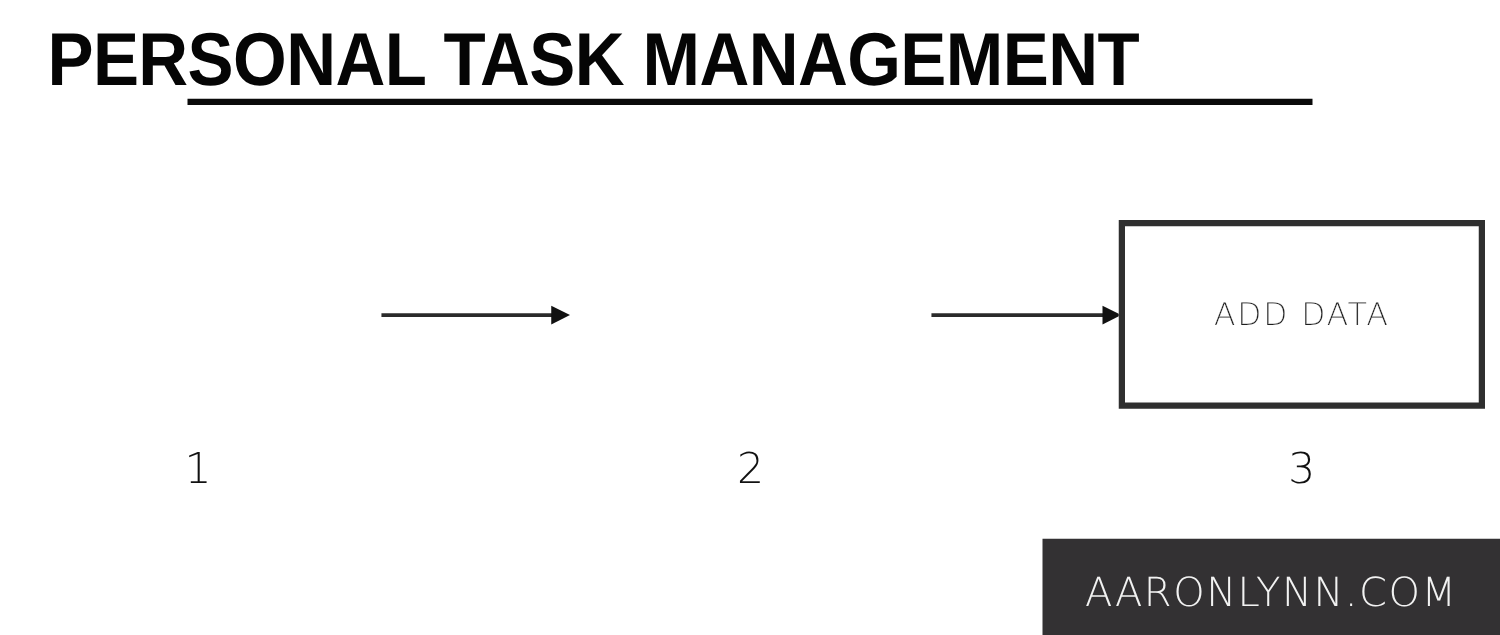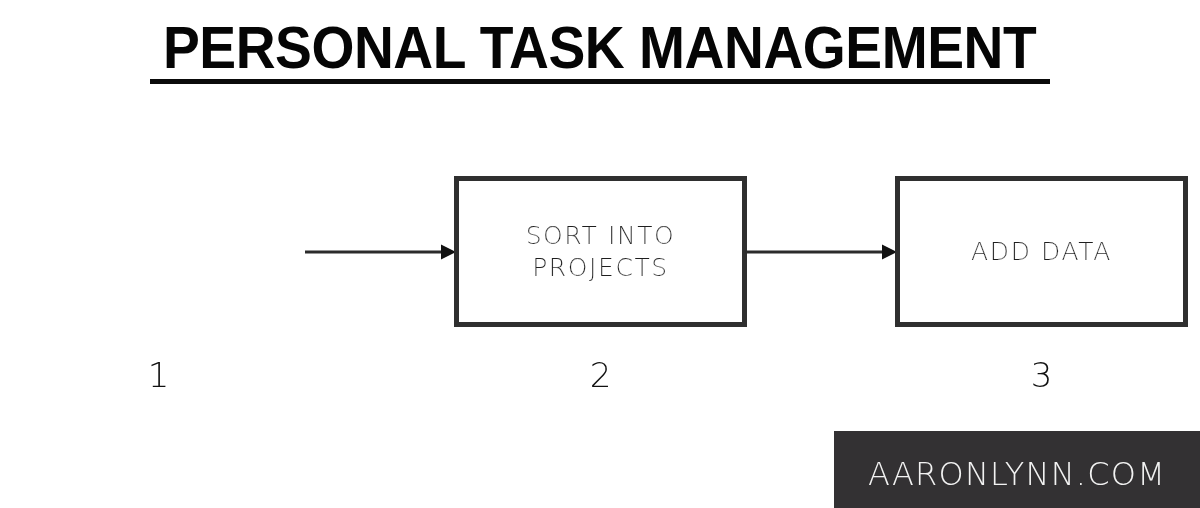--- a/index.html
+++ b/index.html
@@ -17,21 +17,21 @@
     background: #ffffff;
     overflow: hidden;
   }
 
   
   .title-wrap {
     position: absolute;
     left: 0;
     top: 16px;
     width: 1200px;
-    text-align: center;
+    text-align: left;
   }
   .title-text {
     display: inline-block;
     font-family: "Liberation Sans Narrow", "Liberation Sans", sans-serif;
     font-weight: bold;
     font-size: 60px;
     line-height: 64px;
     letter-spacing: -0.5px;
     color: #050505;
     transform: scaleX(0.92);
@@ -135,24 +135,20 @@
   <div class="title-underline"></div>
 
 
   <div class="arrow arrow-1">
     <svg width="151" height="24" viewBox="0 0 151 24" aria-hidden="true">
       <line x1="0" y1="12" x2="138" y2="12" stroke="#2b2b2b" stroke-width="3"></line>
       <polygon points="136,4.5 151,12 136,19.5" fill="#111111"></polygon>
     </svg>
   </div>
 
-  <div class="box box-2">
-    <span class="box-label">SORT INTO
-PROJECTS</span>
-  </div>
 
   <div class="arrow arrow-2">
     <svg width="152" height="24" viewBox="0 0 152 24" aria-hidden="true">
       <line x1="0" y1="12" x2="139" y2="12" stroke="#2b2b2b" stroke-width="3"></line>
       <polygon points="137,4.5 152,12 137,19.5" fill="#111111"></polygon>
     </svg>
   </div>
 
   <div class="box box-3">
     <span class="box-label">ADD DATA</span>

